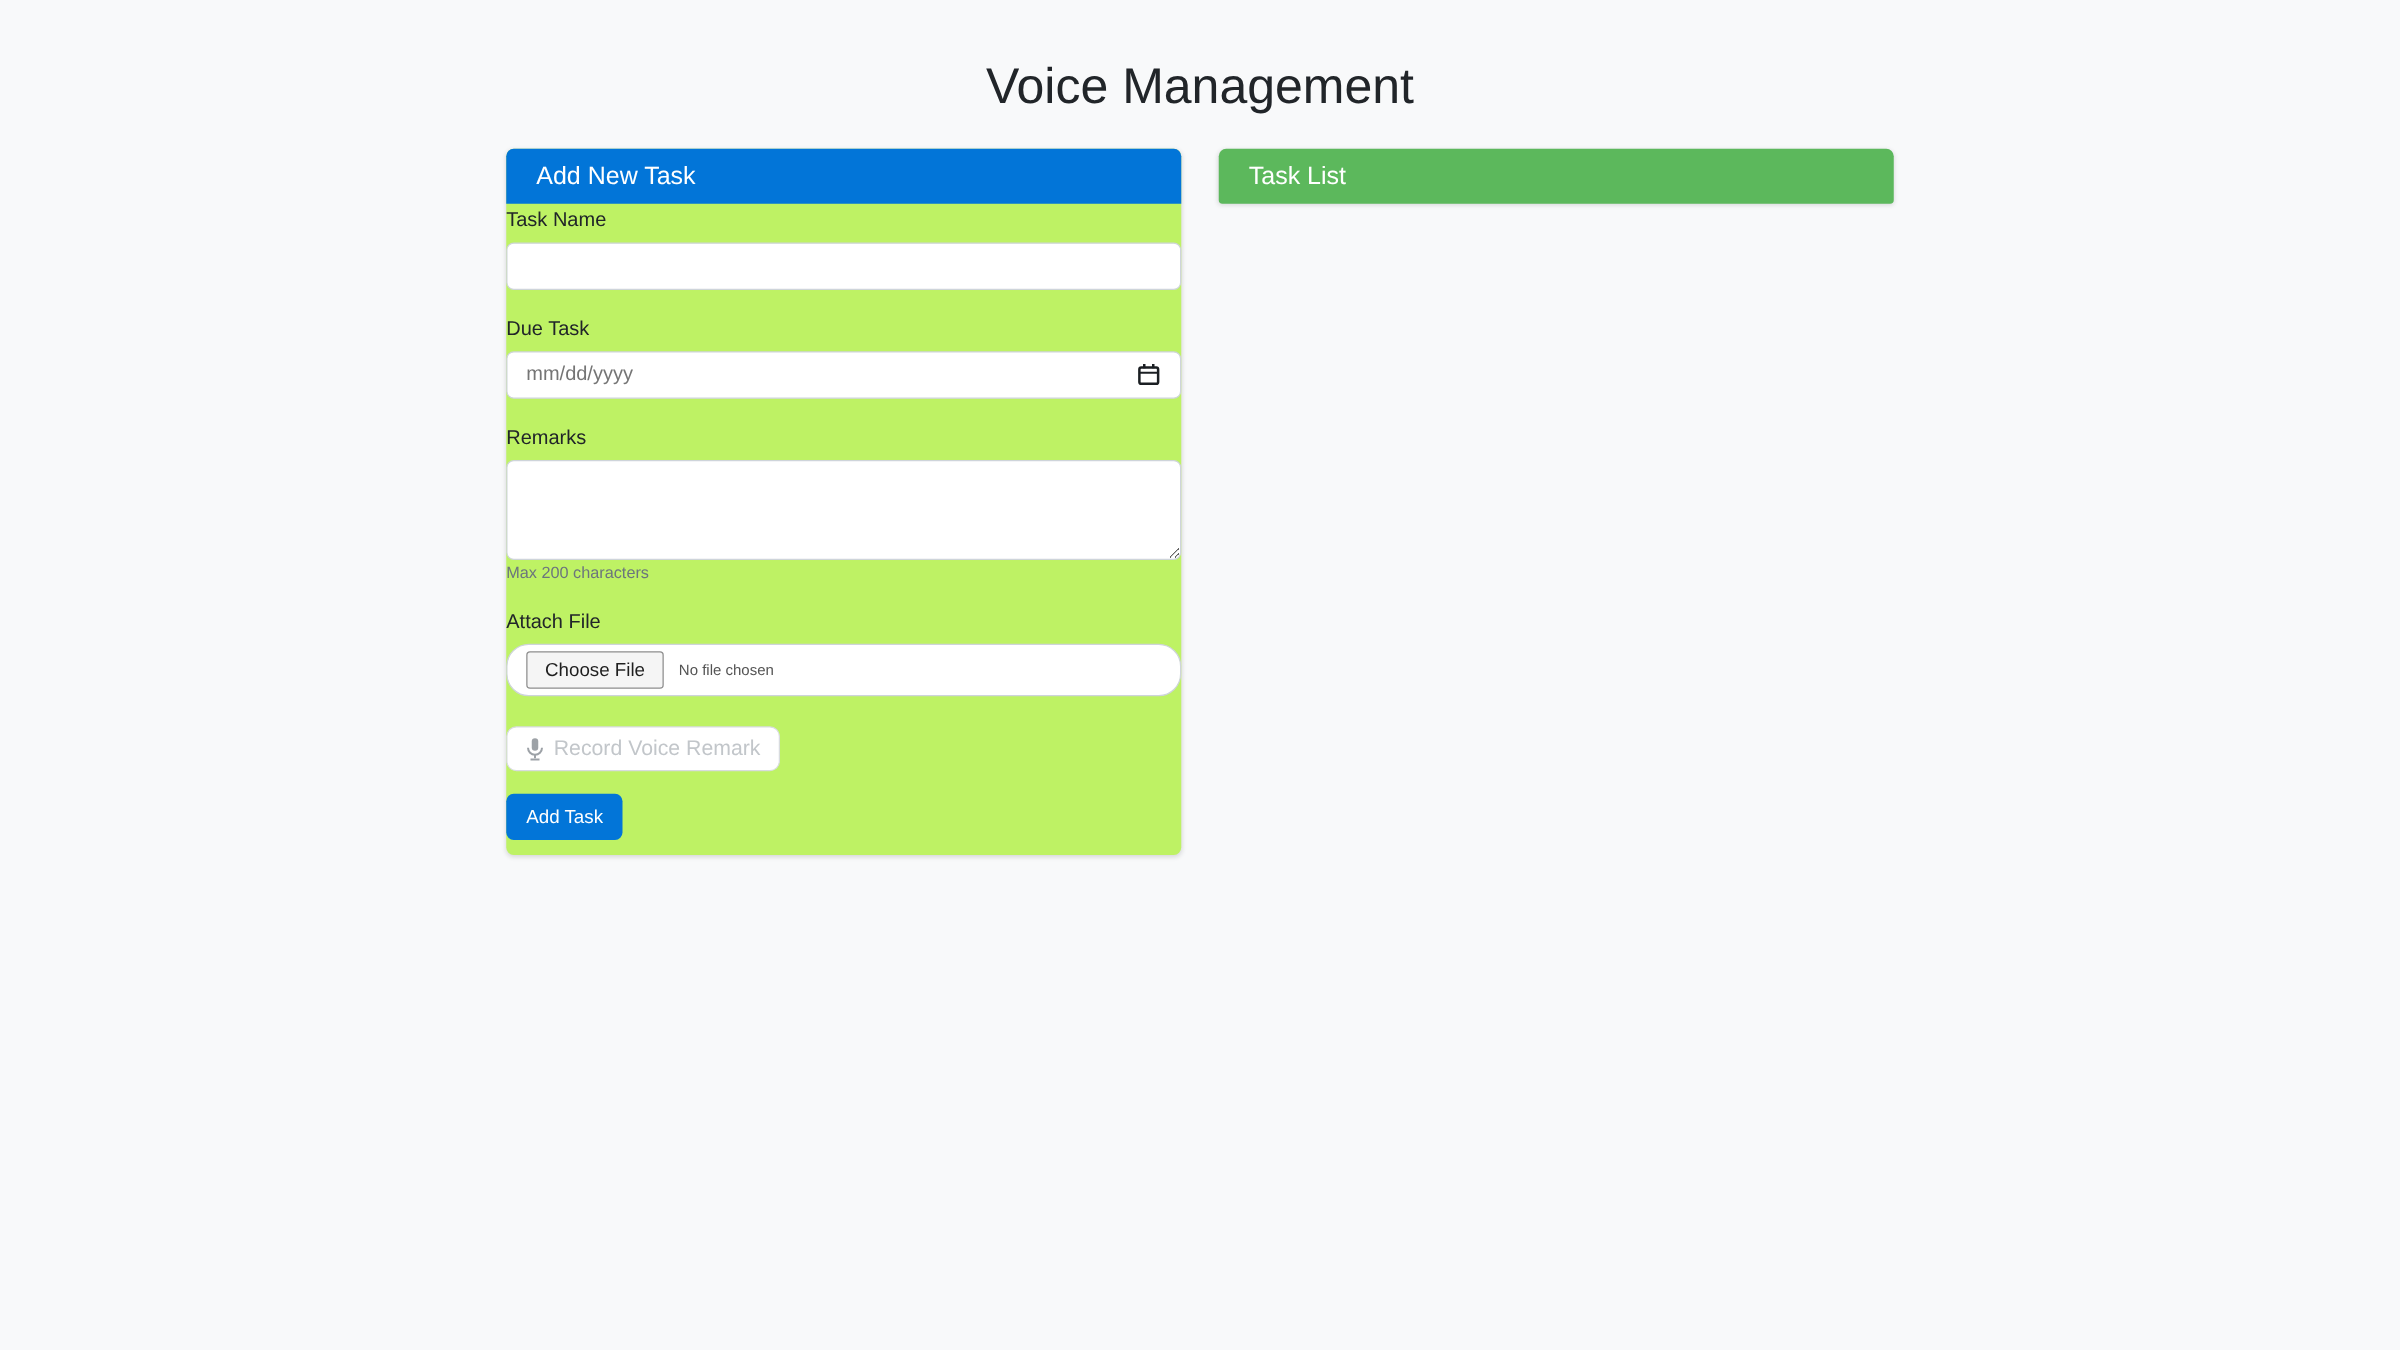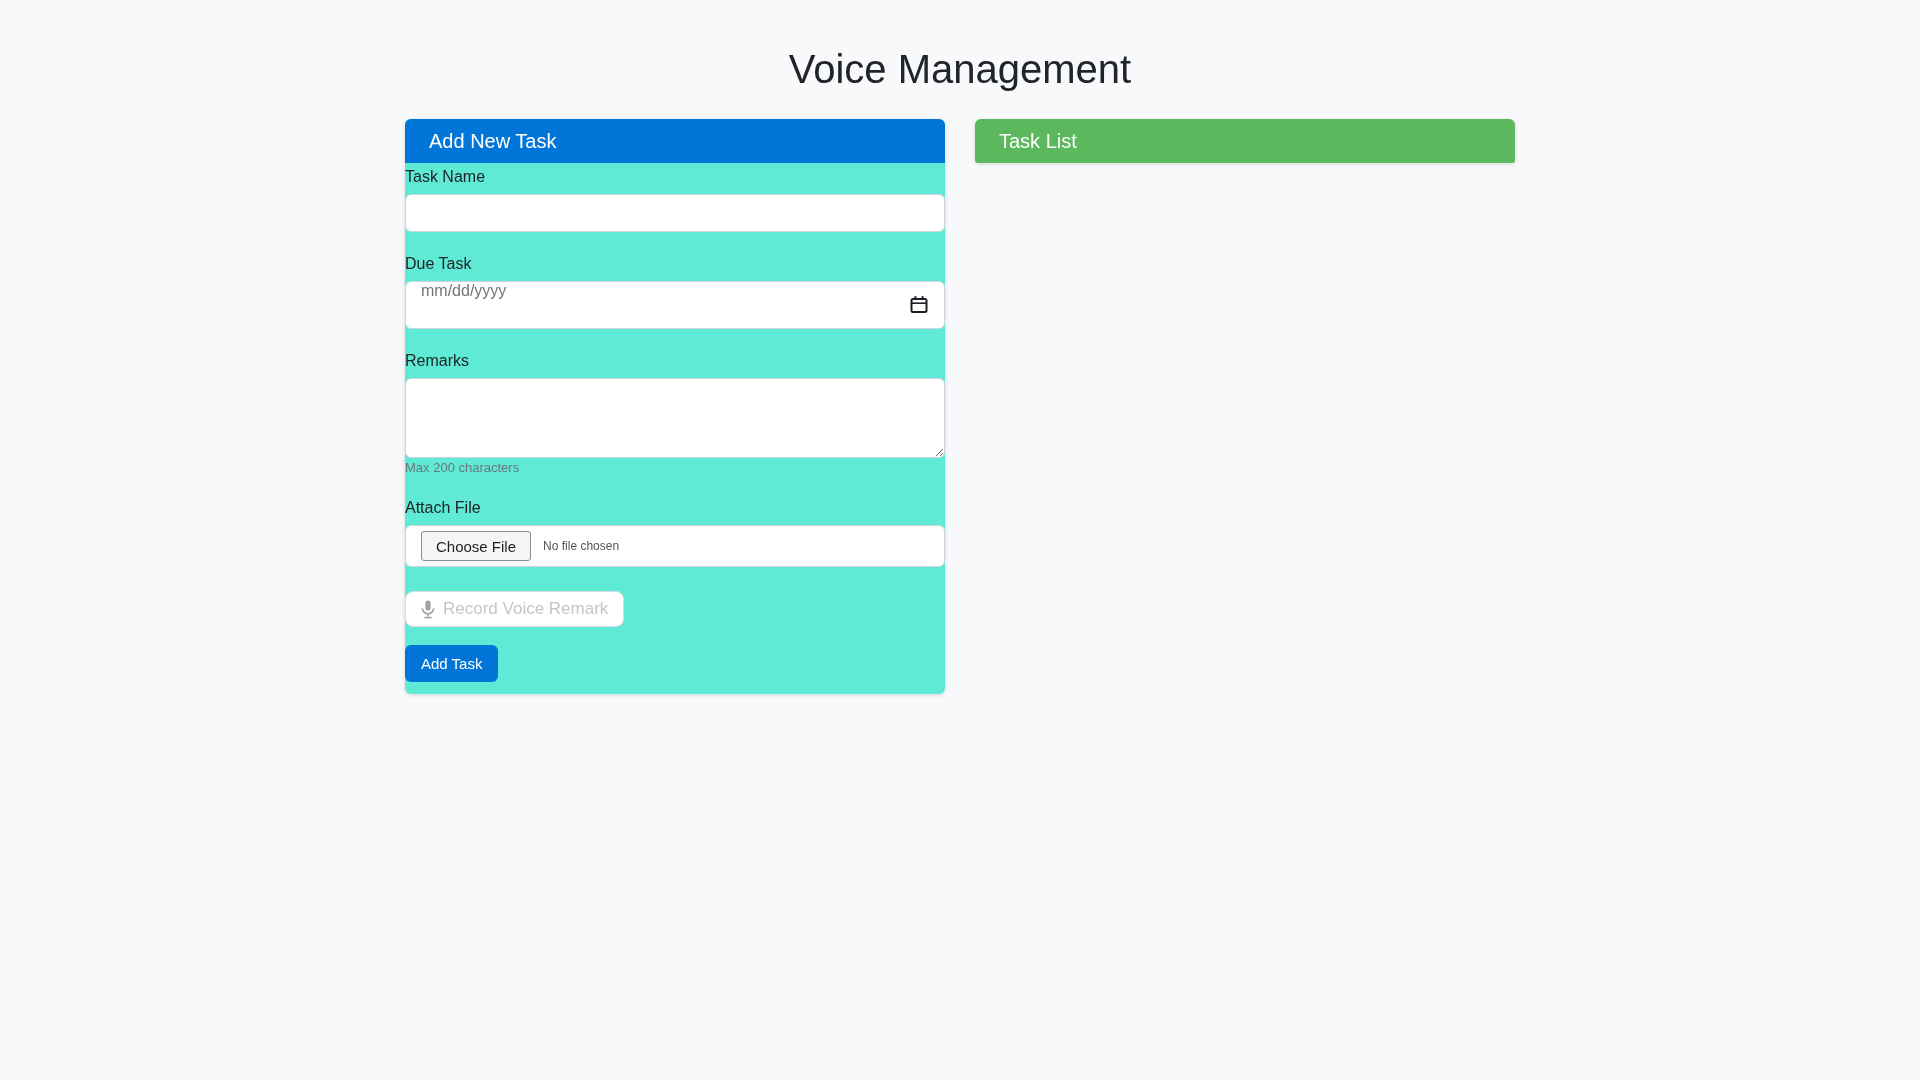--- a/index.html
+++ b/index.html
@@ -21,21 +21,21 @@
   }
   .cards-row {
     width: 1110px;
     margin: 0 auto;
     display: flex;
     gap: 30px;
     align-items: flex-start;
   }
   .col { flex: 1 1 0; min-width: 0; }
   .card {
-    background: #5eead4;
+    background: #bef264;
     border-radius: 6px;
     box-shadow: 0 1px 4px rgba(0,0,0,0.14);
   }
   .card-header {
     height: 44px;
     display: flex;
     align-items: center;
     padding: 0 24px;
     color: #ffffff;
     font-size: 20px;
@@ -64,26 +64,27 @@
     border-radius: 6px;
     background: #fff;
     padding: 0 12px;
     font-family: "Liberation Sans", sans-serif;
     font-size: 16px;
     color: #212529;
     outline: none;
   }
   .date-input {
     width: 100%;
-    height: 48px;
+    height: 38px;
     border: 1px solid #ced4da;
     border-radius: 6px;
     background: #fff;
     padding: 0 15px;
     display: flex;
+    align-items: center;
     justify-content: space-between;
   }
   .date-placeholder { font-size: 16px; color: #757575; }
   .remarks-textarea {
     display: block;
     width: 100%;
     height: 80px;
     border: 1px solid #ced4da;
     border-radius: 6px;
     background: #fff;
@@ -97,21 +98,21 @@
   .form-help {
     font-size: 13px;
     line-height: 16px;
     color: #6c757d;
     margin-top: 2px;
   }
   .file-box {
     width: 100%;
     height: 42px;
     border: 1px solid #ced4da;
-    border-radius: 6px;
+    border-radius: 18px;
     background: #fff;
     display: flex;
     align-items: center;
     padding: 0 15px;
     gap: 12px;
   }
   .choose-file-btn {
     height: 30px;
     padding: 0 14px;
     font-family: "Liberation Sans", sans-serif;

